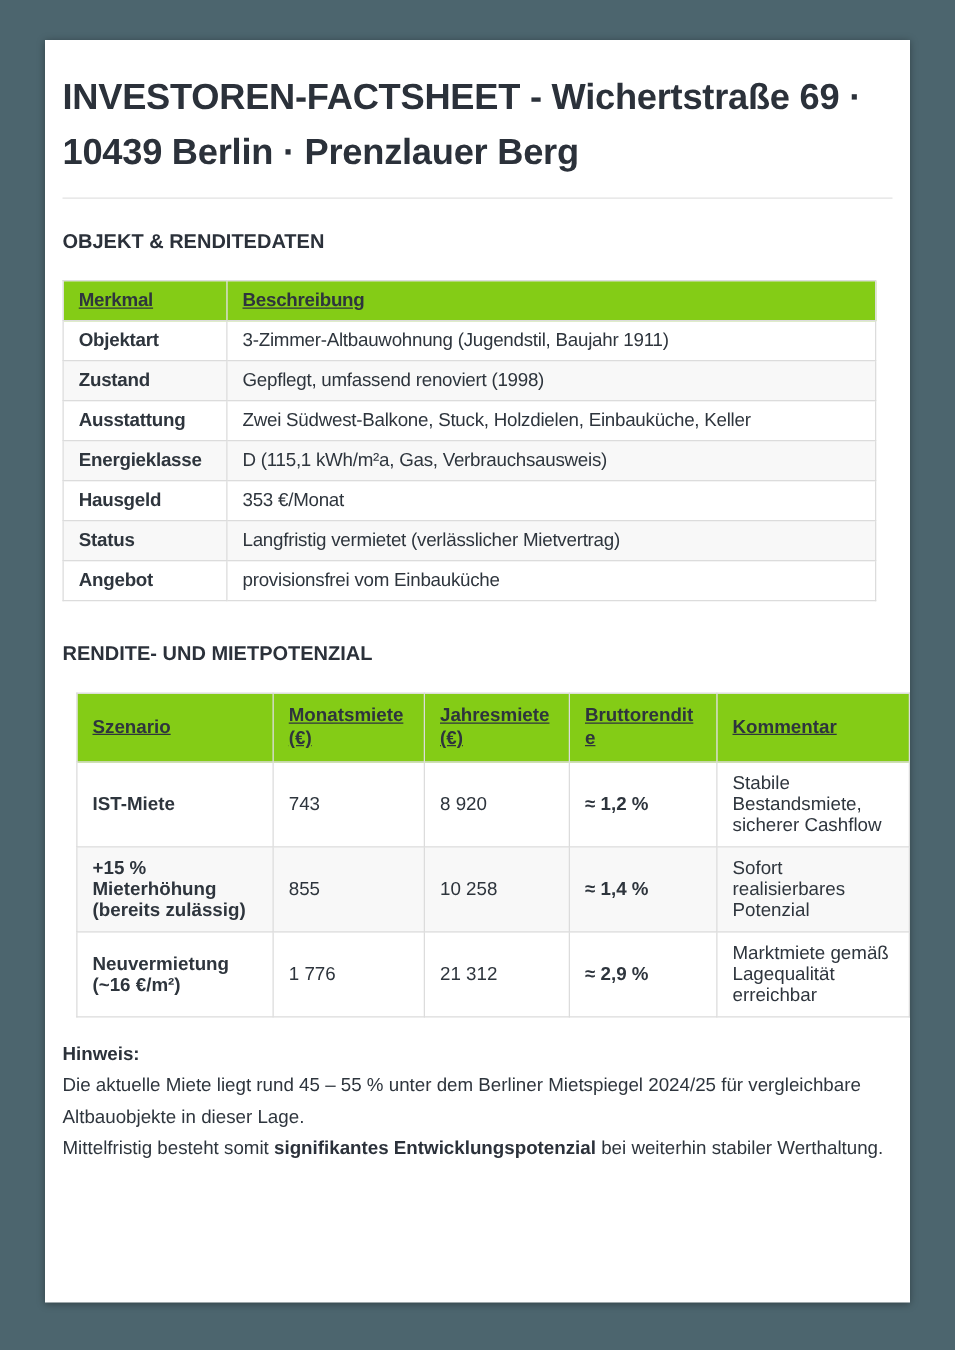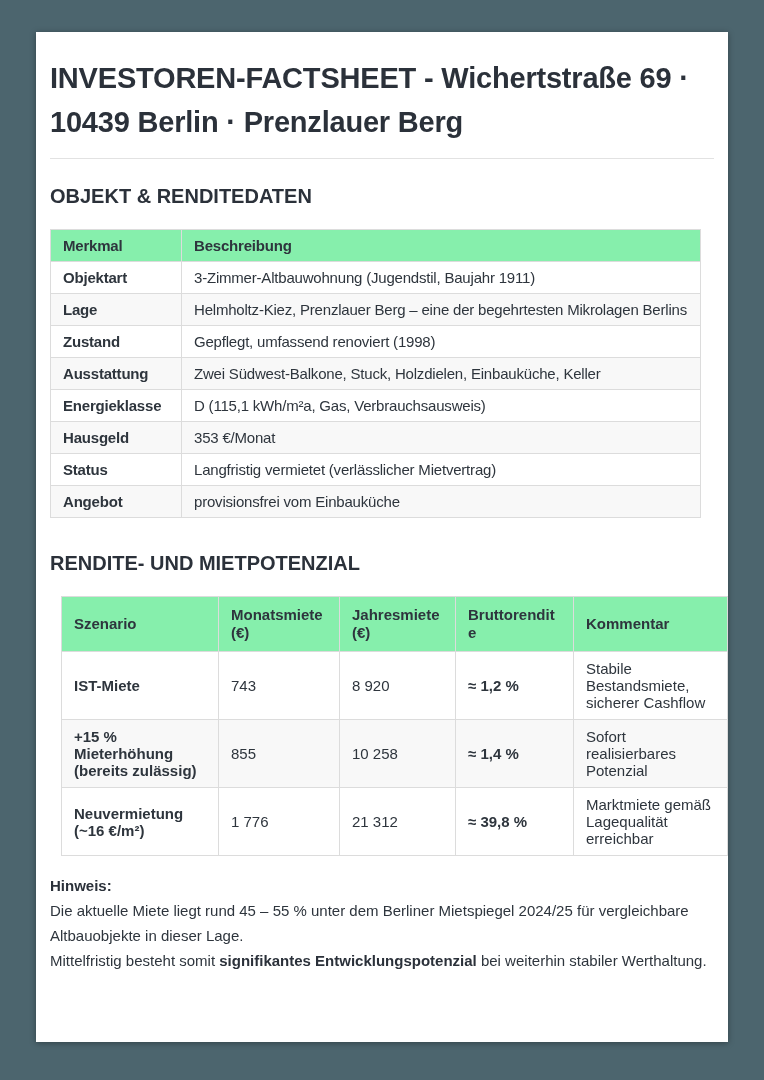--- a/index.html
+++ b/index.html
@@ -34,21 +34,21 @@
     font-size: 29px;
     font-weight: bold;
     line-height: 44px;
     margin: 24px 0 0 0;
     padding-bottom: 14px;
     border-bottom: 1px solid #e2e2e2;
     color: #2b313a;
     letter-spacing: -0.2px;
   }
   h2.sec-heading {
-    font-size: 20px;
+    font-size: 16px;
     font-weight: bold;
     margin: 26px 0 0 0;
     color: #2b313a;
   }
   h2.sec-heading-2 {
     margin-top: 34px;
   }
   h3.sub-heading {
     font-size: 16px;
     font-weight: bold;
@@ -64,22 +64,23 @@
   }
   th, td {
     border: 1px solid #dcdcdc;
     padding: 7px 12px;
     text-align: left;
     vertical-align: middle;
     line-height: 17px;
     word-wrap: break-word;
   }
   thead th {
-    background: #86efac;
-    font-weight: bold;
+    background: #84cc16;
+    font-weight: bold;
+    text-decoration: underline;
   }
   tbody tr:nth-child(even) {
     background: #f8f8f8;
   }
   table.t1 { width: 650px; }
   table.t1 td, table.t1 th { letter-spacing: -0.2px; }
   table.t1 td:first-child { font-weight: bold; }
   table.t2 { width: 666px; margin-left: 11px; }
   table.t2 th { line-height: 18px; padding: 9px 12px; }
   table.t2 td { padding: 8px 12px; }
@@ -113,24 +114,20 @@
           <th>Merkmal</th>
           <th>Beschreibung</th>
         </tr>
       </thead>
       <tbody>
         <tr>
           <td>Objektart</td>
           <td>3-Zimmer-Altbauwohnung (Jugendstil, Baujahr 1911)</td>
         </tr>
         <tr>
-          <td>Lage</td>
-          <td>Helmholtz-Kiez, Prenzlauer Berg – eine der begehrtesten Mikrolagen Berlins</td>
-        </tr>
-        <tr>
           <td>Zustand</td>
           <td>Gepflegt, umfassend renoviert (1998)</td>
         </tr>
         <tr>
           <td>Ausstattung</td>
           <td>Zwei Südwest-Balkone, Stuck, Holzdielen, Einbauküche, Keller</td>
         </tr>
         <tr>
           <td>Energieklasse</td>
           <td>D (115,1 kWh/m²a, Gas, Verbrauchsausweis)</td>
@@ -181,21 +178,21 @@
           <td>+15 % Mieterhöhung (bereits zulässig)</td>
           <td>855</td>
           <td>10 258</td>
           <td>≈ 1,4 %</td>
           <td>Sofort realisierbares Potenzial</td>
         </tr>
         <tr>
           <td>Neuvermietung (~16 €/m²)</td>
           <td>1 776</td>
           <td>21 312</td>
-          <td>≈ 39,8 %</td>
+          <td>≈ 2,9 %</td>
           <td>Marktmiete gemäß Lagequalität erreichbar</td>
         </tr>
       </tbody>
     </table>
 
     <p class="note"><strong>Hinweis:</strong><br>
       <span>Die aktuelle Miete liegt rund 45 – 55 % unter dem Berliner Mietspiegel 2024/25 für vergleichbare Altbauobjekte in dieser Lage.</span><br>
       <span>Mittelfristig besteht somit </span><strong>signifikantes Entwicklungspotenzial</strong><span> bei weiterhin stabiler Werthaltung.</span>
     </p>
 

